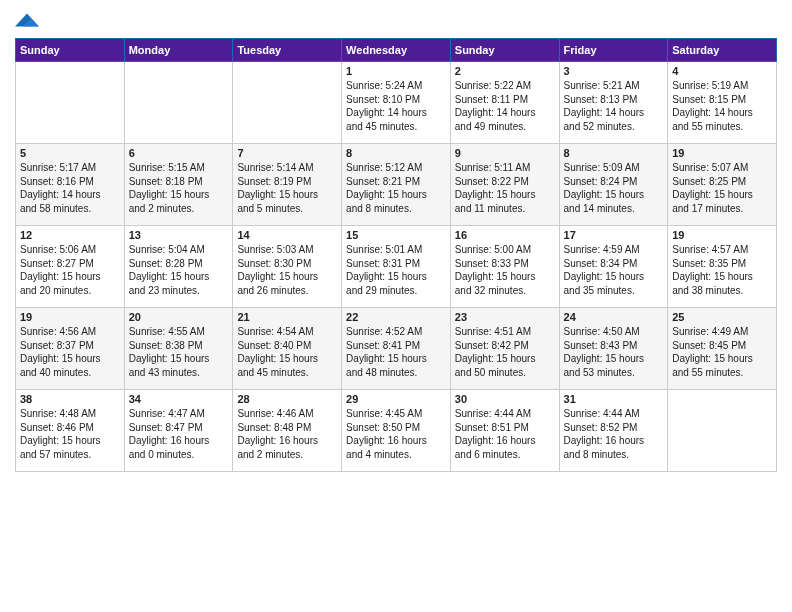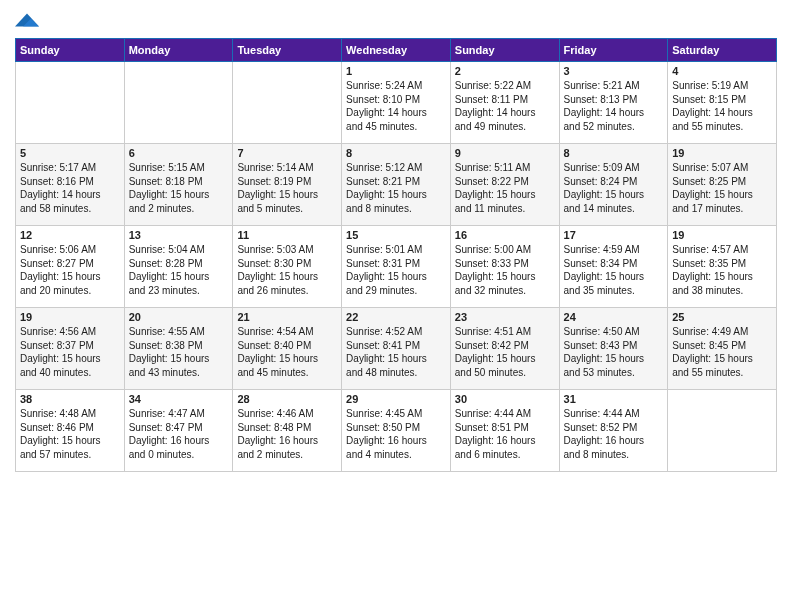--- a/index.html
+++ b/index.html
@@ -170,21 +170,21 @@
         <tr>
           <td>
             <span class="day-number">12</span>
             <div class="day-info">Sunrise: 5:06 AM<br>Sunset: 8:27 PM<br>Daylight: 15 hours and 20 minutes.</div>
           </td>
           <td>
             <span class="day-number">13</span>
             <div class="day-info">Sunrise: 5:04 AM<br>Sunset: 8:28 PM<br>Daylight: 15 hours and 23 minutes.</div>
           </td>
           <td>
-            <span class="day-number">11</span>
+            <span class="day-number">14</span>
             <div class="day-info">Sunrise: 5:03 AM<br>Sunset: 8:30 PM<br>Daylight: 15 hours and 26 minutes.</div>
           </td>
           <td>
             <span class="day-number">15</span>
             <div class="day-info">Sunrise: 5:01 AM<br>Sunset: 8:31 PM<br>Daylight: 15 hours and 29 minutes.</div>
           </td>
           <td>
             <span class="day-number">16</span>
             <div class="day-info">Sunrise: 5:00 AM<br>Sunset: 8:33 PM<br>Daylight: 15 hours and 32 minutes.</div>
           </td>

